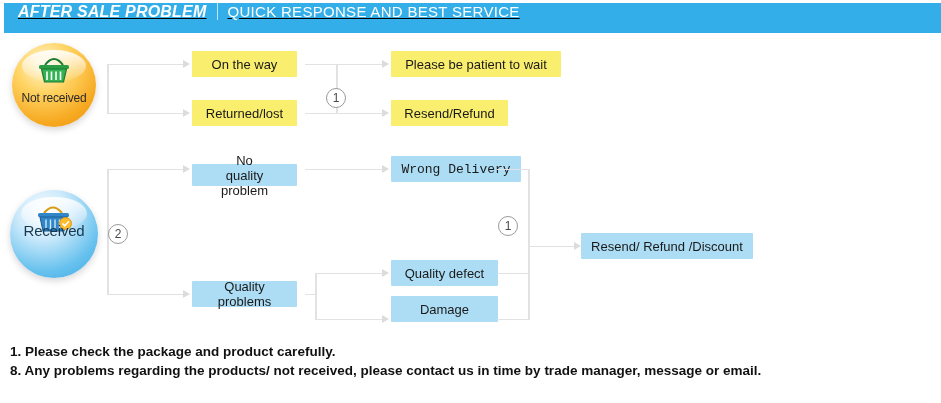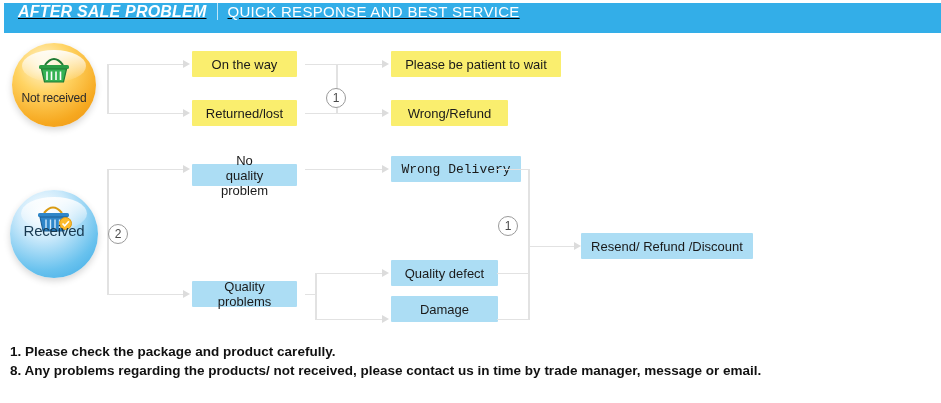--- a/index.html
+++ b/index.html
@@ -233,21 +233,21 @@
   <div class="conn conn-h" style="left:305px; top:63.5px; width:33px;"></div>
   <div class="conn conn-h" style="left:305px; top:112.5px; width:33px;"></div>
   <div class="conn conn-v" style="left:336px; top:64px; height:49px;"></div>
   <div class="conn conn-h" style="left:336px; top:63.5px; width:48px;"></div>
   <div class="arrow-head" style="left:382px; top:59.5px;"></div>
   <div class="conn conn-h" style="left:336px; top:112.5px; width:48px;"></div>
   <div class="arrow-head" style="left:382px; top:108.5px;"></div>
   <div class="marker-circle" style="left:326px; top:88px;">1</div>
 
   <div class="flow-box box-yellow" style="left:391px; top:51px; width:170px; height:26px;">Please be patient to wait</div>
-  <div class="flow-box box-yellow" style="left:391px; top:100px; width:117px; height:26px;">Wrong/Refund</div>
+  <div class="flow-box box-yellow" style="left:391px; top:100px; width:117px; height:26px;">Resend/Refund</div>
 
   <div class="conn conn-v" style="left:107px; top:169px; height:125px;"></div>
   <div class="conn conn-h" style="left:107px; top:168.5px; width:78px;"></div>
   <div class="arrow-head" style="left:183px; top:164.5px;"></div>
   <div class="conn conn-h" style="left:107px; top:293.5px; width:78px;"></div>
   <div class="arrow-head" style="left:183px; top:289.5px;"></div>
   <div class="marker-circle" style="left:108px; top:224px;">2</div>
 
   <div class="flow-box box-blue" style="left:192px; top:152px; width:105px; height:22px;margin-top:12px;">No
 quality problem</div>

